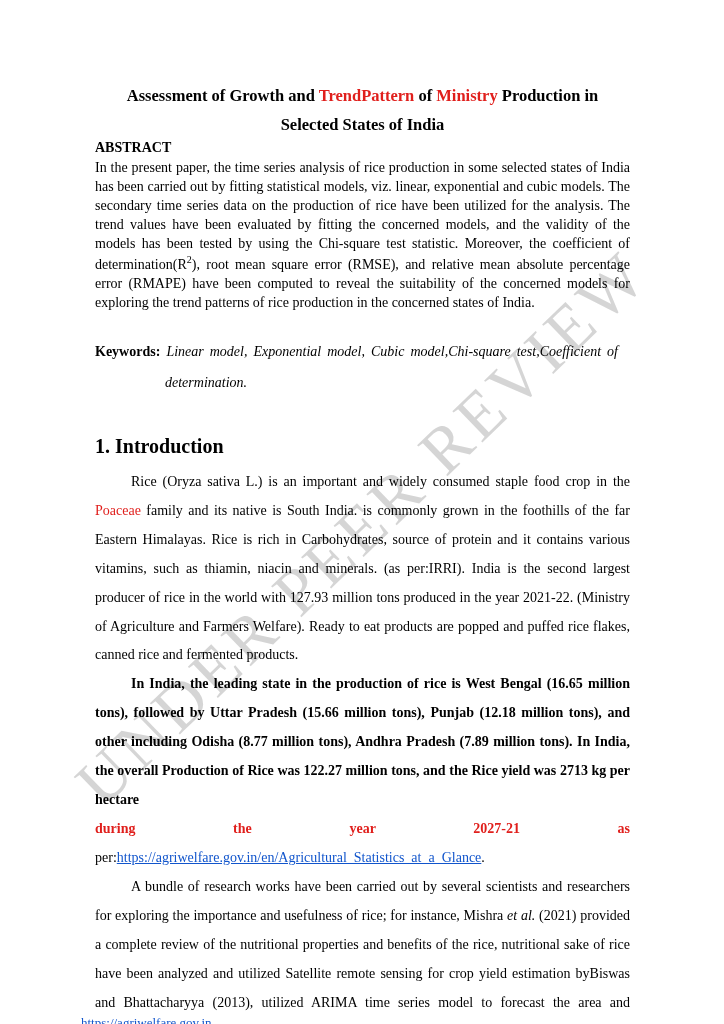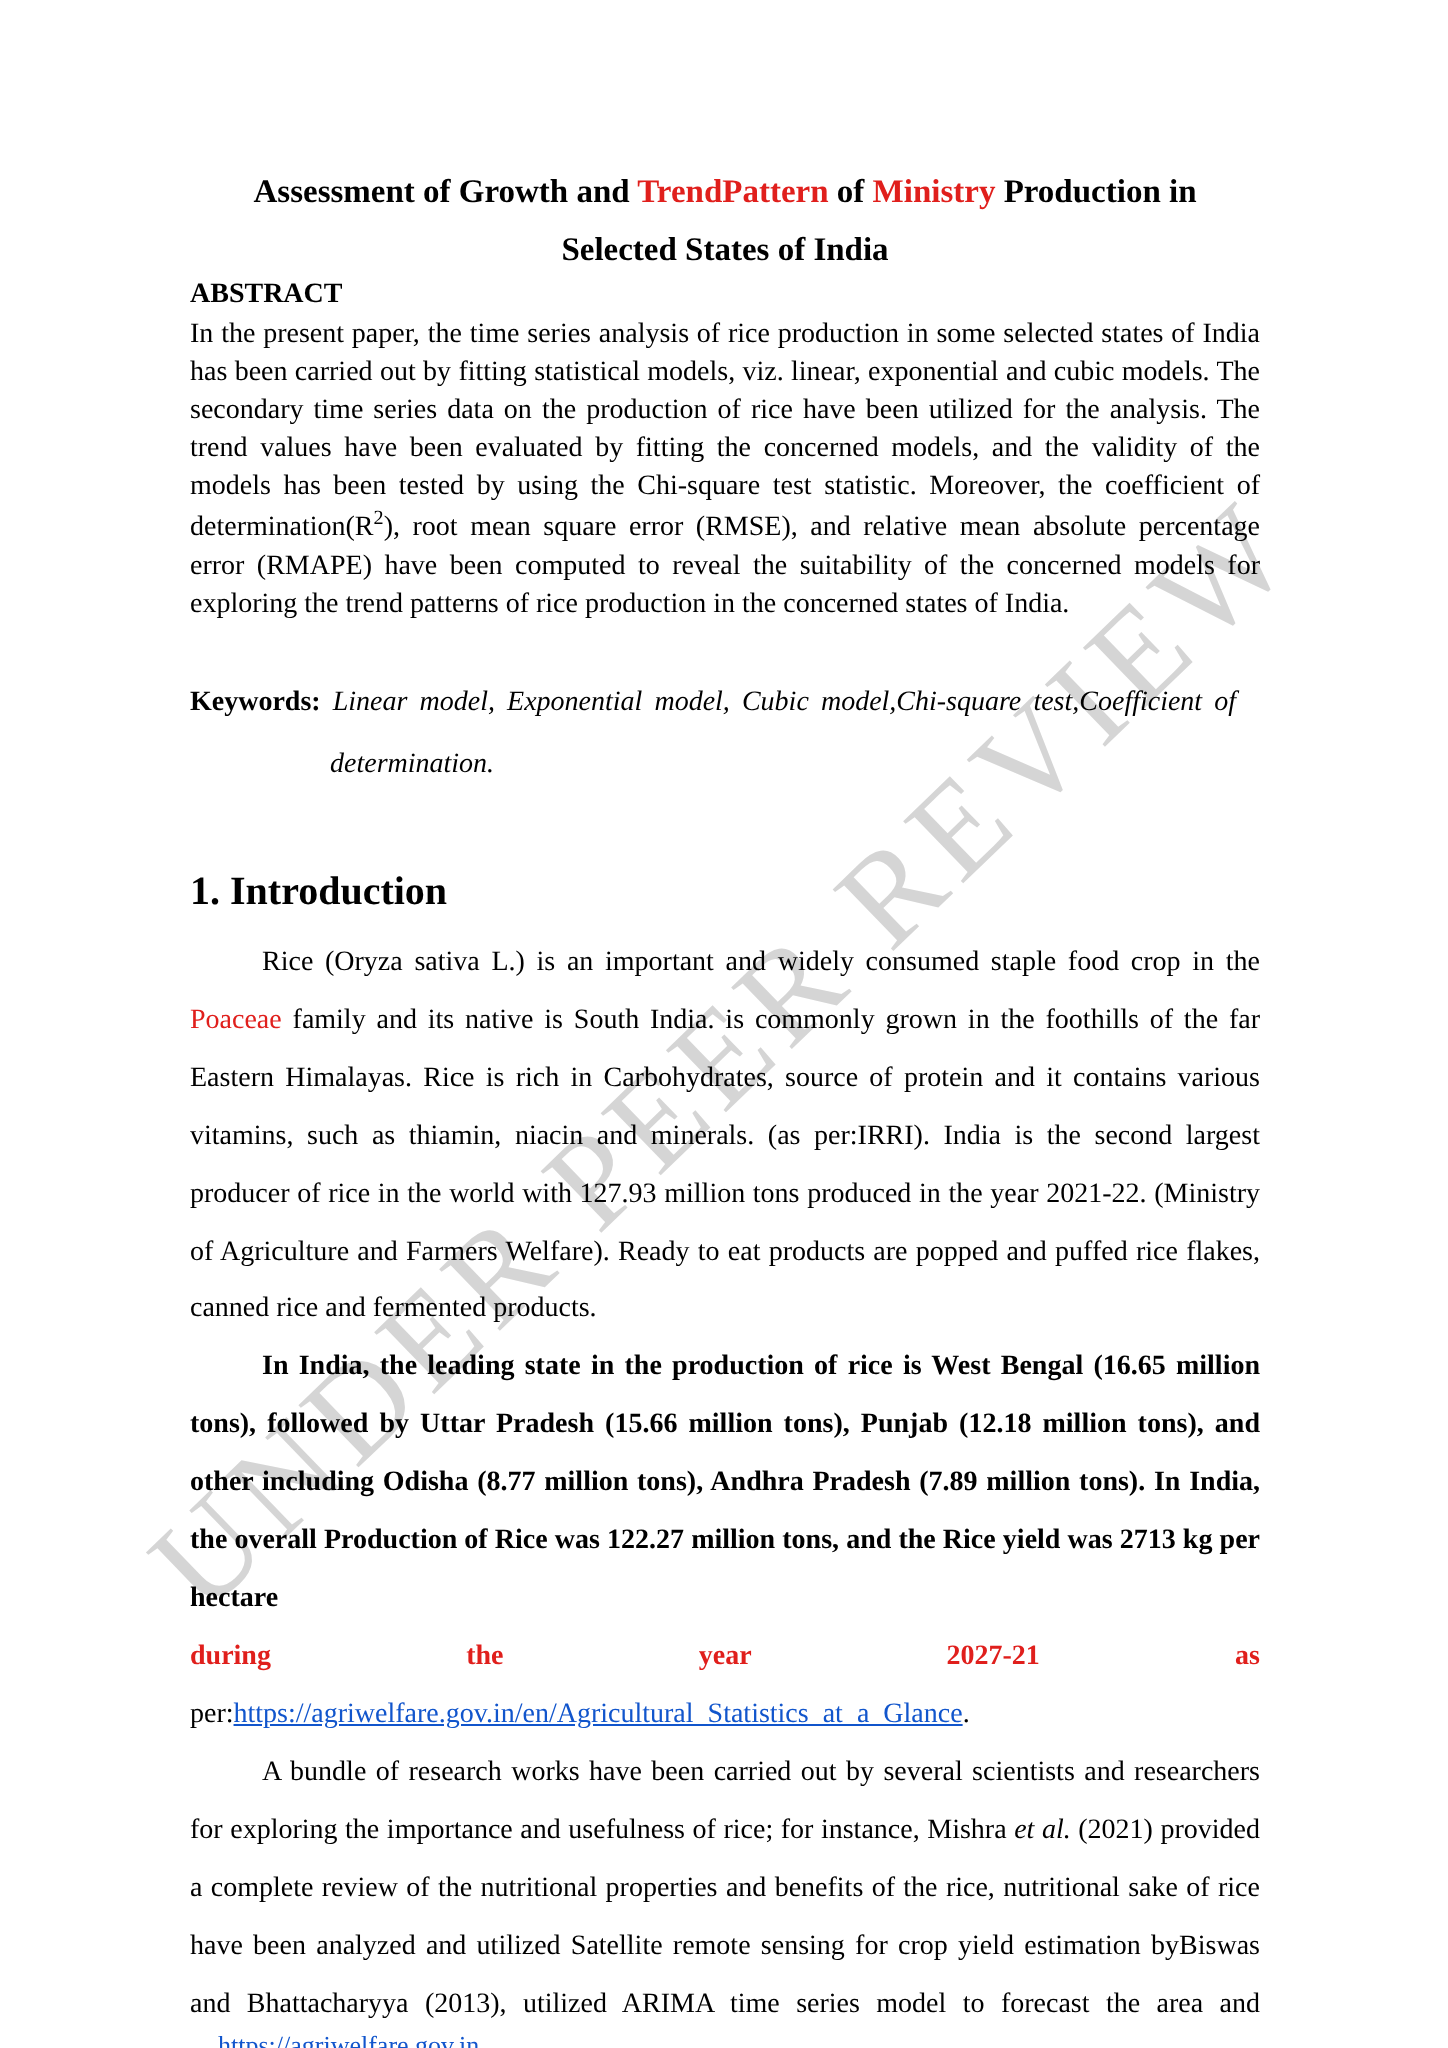--- a/index.html
+++ b/index.html
@@ -76,21 +76,21 @@
     transform:translate(-50%,-50%) rotate(-44deg);
     font-size:66px;
     letter-spacing:5px;
     white-space:nowrap;
     color:var(--wm);
     pointer-events:none;
     user-select:none;
   }
   .footer-clip{
     position:absolute;
-    left:109px;bottom:0;
+    left:81px;bottom:0;
     height:9px;
     overflow:hidden;
     text-align:center;
   }
   .footer-clip span{
     display:block;
     font-size:13px;
   }
 </style>
 </head>

